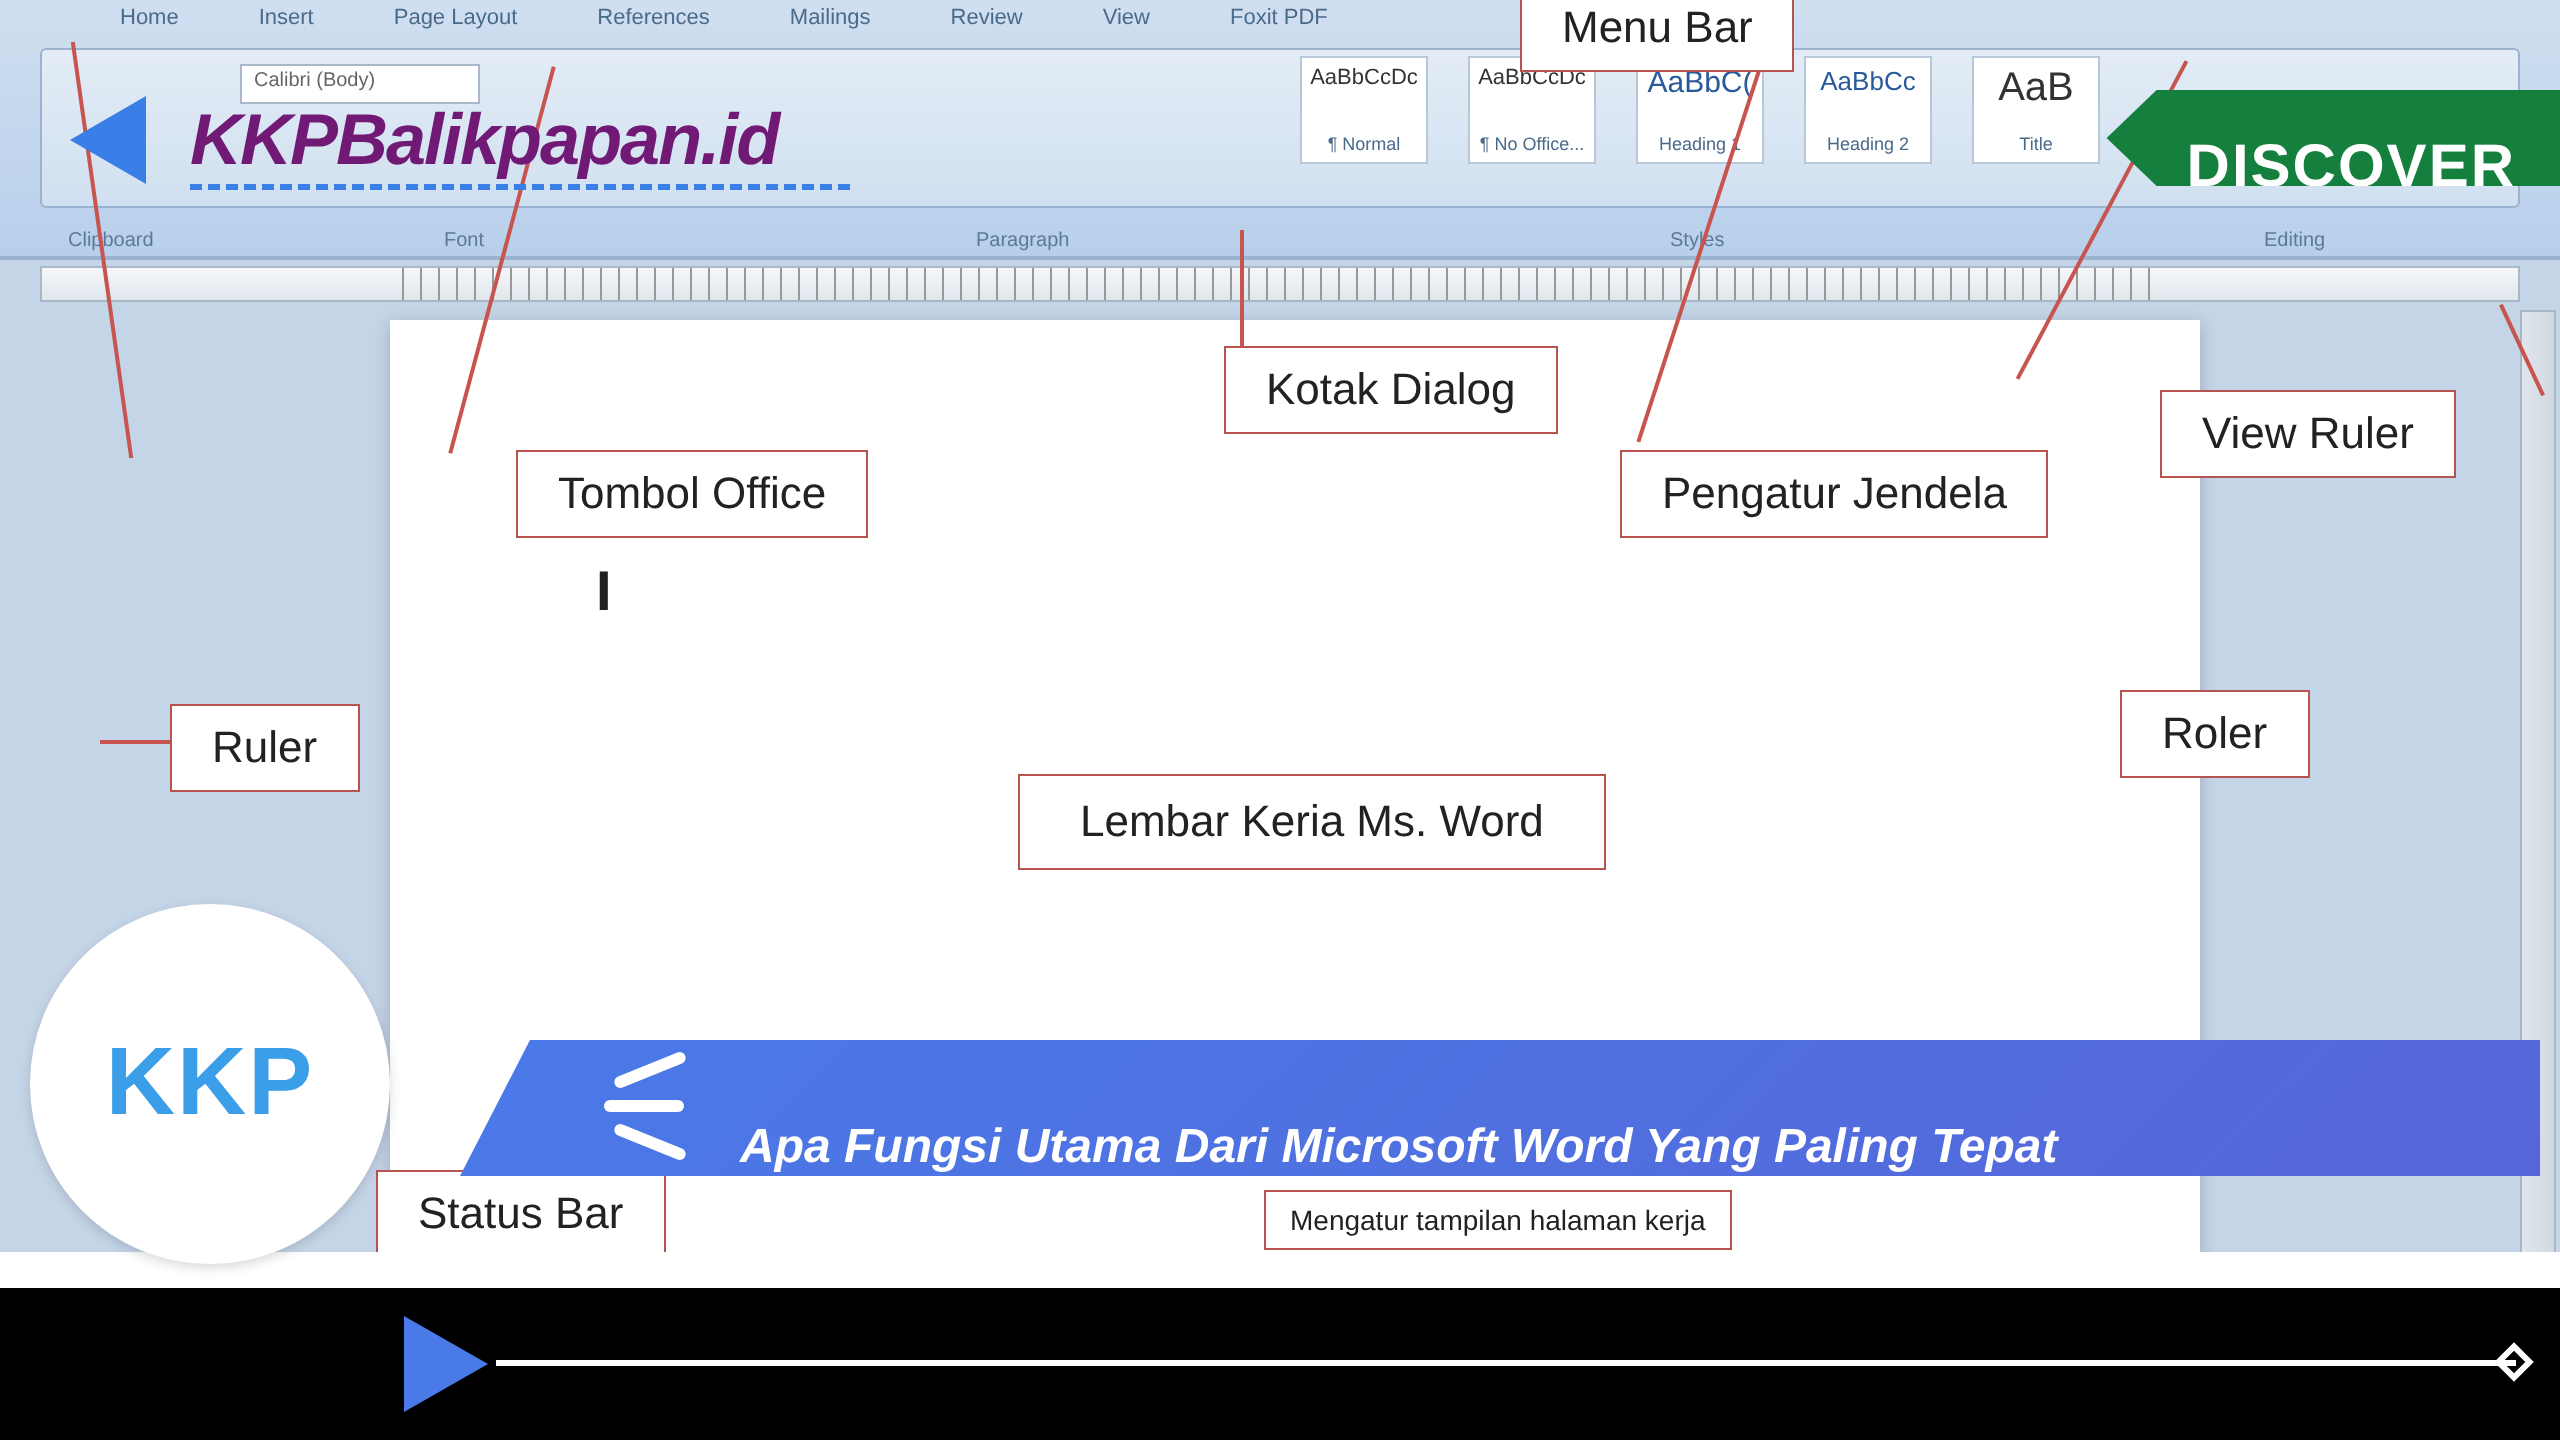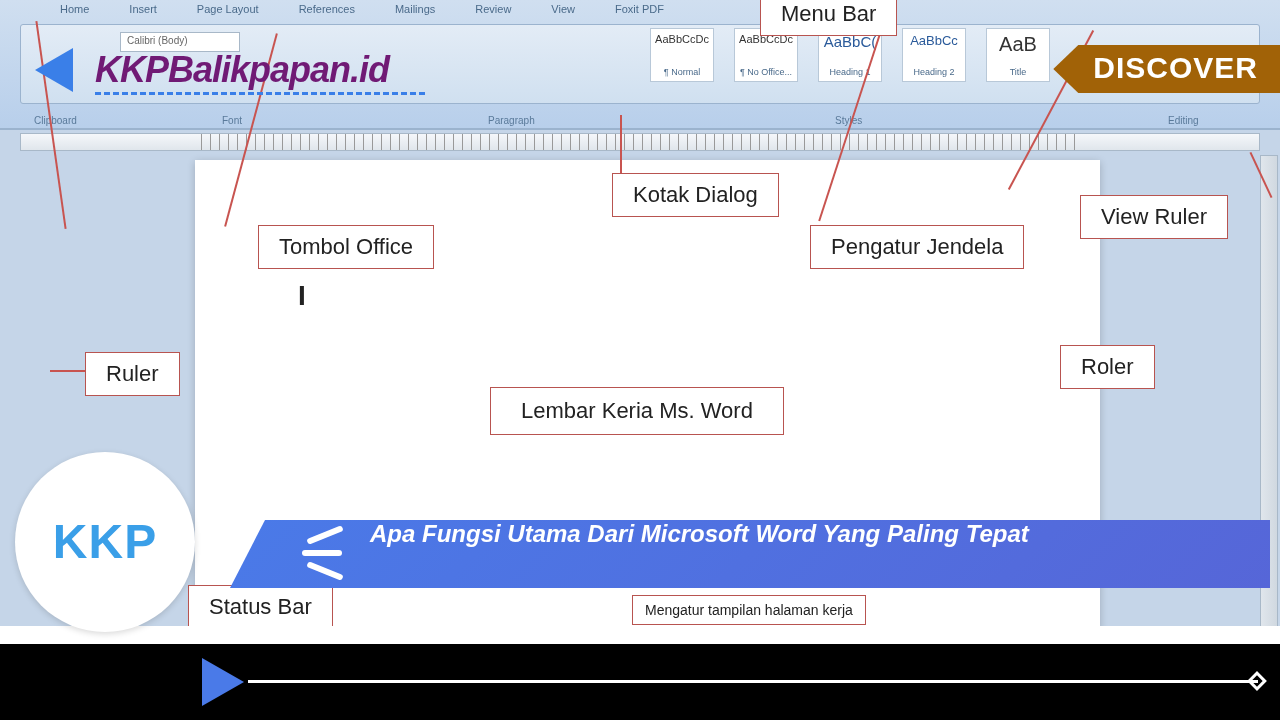--- a/index.html
+++ b/index.html
@@ -25,48 +25,48 @@
 
 .label-box{position:absolute;background:#fff;border:1.5px solid #b85450;padding:8px 20px;font-size:22px;color:#222;font-weight:400}
 .lb-menu{top:-8px;left:760px}
 .lb-kotak{top:173px;left:612px}
 .lb-tombol{top:225px;left:258px}
 .lb-quick{top:225px;left:502px}
 .lb-pengatur{top:225px;left:810px}
 .lb-viewruler{top:195px;left:1080px}
 .lb-ruler{top:352px;left:85px}
 .lb-roler{top:345px;left:1060px}
-.lb-lembar{top:387px;left:490px;padding:10px 30px}
+.lb-lembar{top:387px;left:509px;padding:10px 30px}
 .lb-status{top:585px;left:188px}
 .lb-mengatur{top:595px;left:632px;font-size:14px;padding:6px 12px}
 
 .cursor-I{position:absolute;top:280px;left:298px;font-size:28px;color:#222;font-weight:bold}
 
 .red-line{position:absolute;background:#c85450}
 .rl1{top:20px;left:50px;width:2px;height:210px;transform:rotate(-8deg)}
 .rl2{top:30px;left:250px;width:2px;height:200px;transform:rotate(15deg)}
 .rl3{top:115px;left:620px;width:2px;height:58px}
 .rl4{top:20px;left:850px;width:2px;height:206px;transform:rotate(18deg)}
 .rl5{top:20px;left:1050px;width:2px;height:180px;transform:rotate(28deg)}
 .rl6{top:150px;left:1260px;width:2px;height:50px;transform:rotate(-25deg)}
 .rl7{top:370px;left:50px;width:40px;height:2px}
 
 .site-logo{position:absolute;top:45px;left:35px;display:flex;align-items:center;gap:10px;z-index:5}
 .logo-arrow{width:50px;height:50px;position:relative}
 .logo-arrow:before{content:'';position:absolute;width:0;height:0;border-top:22px solid transparent;border-bottom:22px solid transparent;border-right:38px solid #3a7fe8;left:0;top:3px}
 .logo-text{font-size:36px;font-weight:900;font-style:italic;color:#701a75;letter-spacing:-1px}
 .logo-underline{position:absolute;top:92px;left:95px;width:330px;height:0;border-bottom:3px dashed #3a7fe8}
 
-.discover{position:absolute;top:45px;right:0;height:48px;background:#a16207;color:#fff;font-size:30px;font-weight:900;padding:6px 22px 6px 40px;clip-path:polygon(25px 0,100% 0,100% 100%,25px 100%,0 50%);z-index:5;letter-spacing:1px}
+.discover{position:absolute;top:45px;right:0;height:48px;background:#15803d;color:#fff;font-size:30px;font-weight:900;padding:22px 22px 6px 40px;clip-path:polygon(25px 0,100% 0,100% 100%,25px 100%,0 50%);z-index:5;letter-spacing:1px}
 
 .kkp-circle{position:absolute;top:452px;left:15px;width:180px;height:180px;background:#fff;border-radius:50%;display:flex;flex-direction:column;align-items:center;justify-content:center;z-index:6;box-shadow:0 2px 6px rgba(0,0,0,.15)}
 .kkp-top{font-size:48px;font-weight:900;color:#3a9fe8;letter-spacing:1px;line-height:1}
 .kkp-bot{font-size:26px;font-weight:900;color:#3a9fe8;letter-spacing:0px;margin-top:2px}
 
-.title-bar{position:absolute;top:520px;left:230px;right:10px;height:68px;background:linear-gradient(135deg,#4a7ae8 0%,#5666d8 100%);z-index:5;clip-path:polygon(35px 0,100% 0,100% 100%,0 100%);display:flex;align-items:flex-start;padding-left:140px}
+.title-bar{position:absolute;top:520px;left:230px;right:10px;height:68px;background:linear-gradient(135deg,#4a7ae8 0%,#5666d8 100%);z-index:5;clip-path:polygon(35px 0,100% 0,100% 100%,0 100%);display:flex;align-items:flex-end;padding-left:140px}
 .title-text{color:#fff;font-size:24px;font-style:italic;font-weight:600}
 .title-lines{position:absolute;left:306px;top:532px;z-index:6}
 .tl{position:absolute;background:#fff;height:6px;border-radius:3px}
 .tl1{width:38px;top:0;transform:rotate(-22deg)}
 .tl2{width:40px;top:18px;left:-4px}
 .tl3{width:38px;top:36px;transform:rotate(22deg)}
 
 .footer-black{position:absolute;top:644px;left:0;width:1280px;height:76px;background:#000}
 .footer-chevron{position:absolute;top:658px;left:202px;width:0;height:0;border-top:24px solid transparent;border-bottom:24px solid transparent;border-left:42px solid #4a7ae8;z-index:7}
 .progress{position:absolute;top:680px;left:248px;right:22px;height:3px;background:#fff;z-index:7}
@@ -108,21 +108,21 @@
         </div>
       <div class="style-item">
           <span class="sample" style="font-size:20px">AaB</span>
           <span>Title</span>
         </div>
     </div>
     <div class="group-label" style="left:34px">Clipboard</div>
     <div class="group-label" style="left:222px">Font</div>
     <div class="group-label" style="left:488px">Paragraph</div>
     <div class="group-label" style="left:835px">Styles</div>
-    <div class="group-label" style="left:1168px">Editing</div>
+    <div class="group-label" style="left:1132px">Editing</div>
   </div>
 
   <div class="ruler-h">
       <div class="ruler-marks"></div>
     </div>
   <div class="page"></div>
   <div class="vscroll"></div>
 
   <div class="red-line rl1"></div>
   <div class="red-line rl2"></div>

